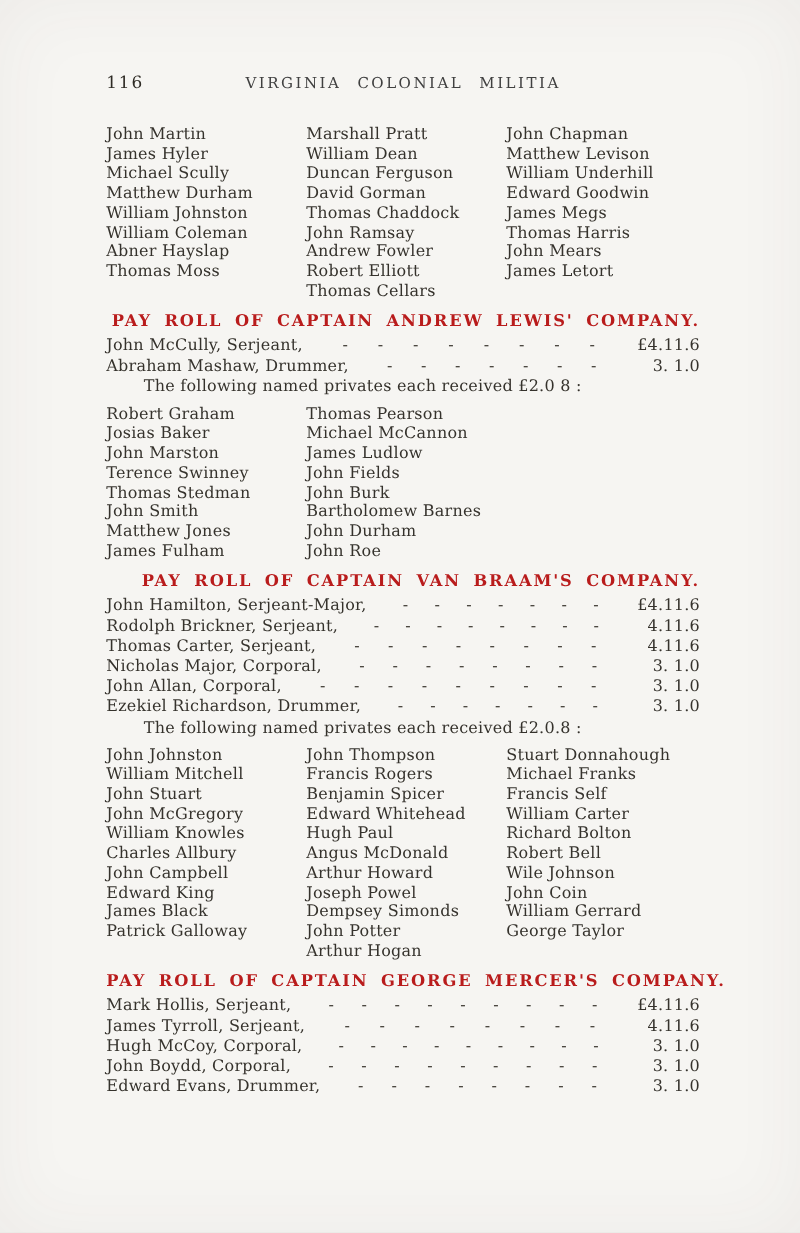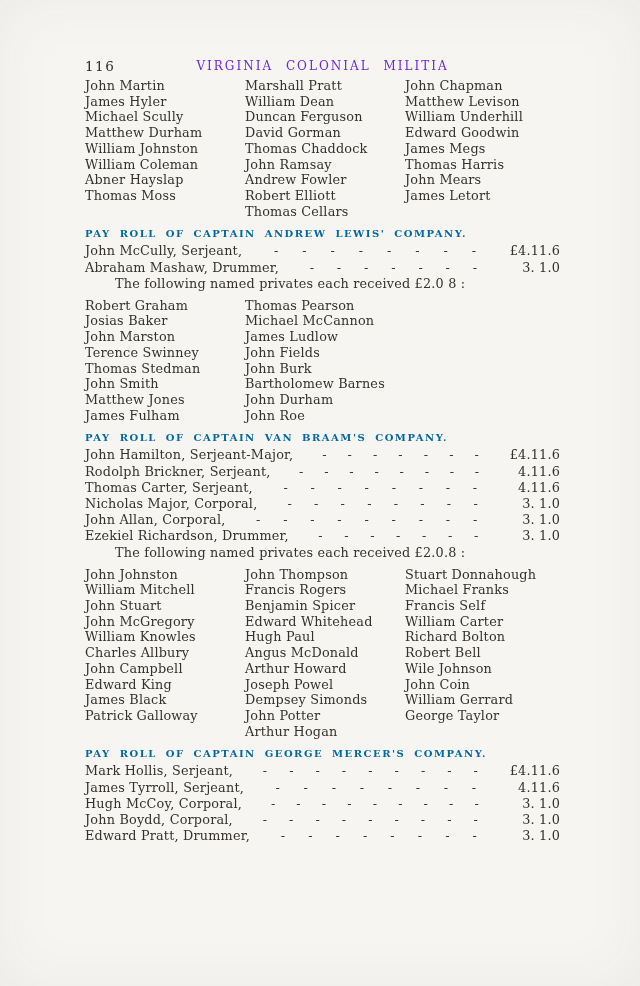--- a/index.html
+++ b/index.html
@@ -14,36 +14,36 @@
     box-sizing:border-box;
     padding:58px 80px 0 85px;
   }
   .header-row{position:relative;height:16px;}
   .page-num{
     position:absolute;left:0;top:0;
     font-size:13.5px;letter-spacing:1.5px;color:#2e2b25;
   }
   .header-title{
     position:absolute;left:0;right:0;top:1px;text-align:center;
-    font-size:12px;letter-spacing:2px;word-spacing:7px;color:#6d28d9;
+    font-size:12px;letter-spacing:2px;word-spacing:7px;color:#404040;
     white-space:nowrap;
   }
   .roster{
     display:grid;
     grid-template-columns:160px 160px 155px;
     font-size:12.8px;line-height:15.7px;letter-spacing:0.2px;
   }
-  .roster-top{margin-top:4px;}
+  .roster-top{margin-top:26px;}
   .roster-privates{margin-top:6px;}
   .roster-name{white-space:nowrap;}
   .section-title{
     margin:9px 0 4px 0;
-    text-align:left;font-weight:bold;
-    font-size:10px;letter-spacing:1.5px;word-spacing:4px;
-    color:#0369a1;white-space:nowrap;
+    text-align:right;font-weight:bold;
+    font-size:13px;letter-spacing:1.5px;word-spacing:4px;
+    color:#b91c1c;white-space:nowrap;
   }
   .pay-rows{margin-top:4px;}
   .pay-row{
     display:flex;align-items:flex-end;
     font-size:12.8px;line-height:16.2px;letter-spacing:0.2px;
   }
   .pay-name{white-space:nowrap;}
   .pay-dashes{
     flex:1;display:flex;justify-content:space-evenly;
     padding:0 8px;overflow:hidden;
@@ -340,21 +340,21 @@
             <span class="dash">-</span>
             <span class="dash">-</span>
             <span class="dash">-</span>
             <span class="dash">-</span>
             <span class="dash">-</span>
             <span class="dash">-</span>
           </span>
           <span class="pay-amount">3. 1.0</span>
         </div>
         <div class="pay-row">
-          <span class="pay-name">Edward Pratt, Drummer,</span>
+          <span class="pay-name">Edward Evans, Drummer,</span>
           <span class="pay-dashes">
             <span class="dash">-</span>
             <span class="dash">-</span>
             <span class="dash">-</span>
             <span class="dash">-</span>
             <span class="dash">-</span>
             <span class="dash">-</span>
             <span class="dash">-</span>
             <span class="dash">-</span>
           </span>

